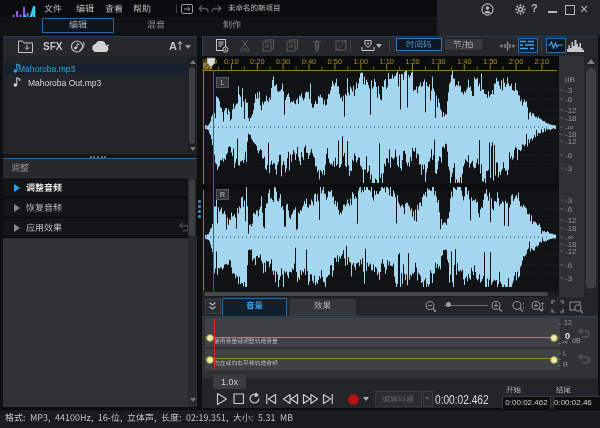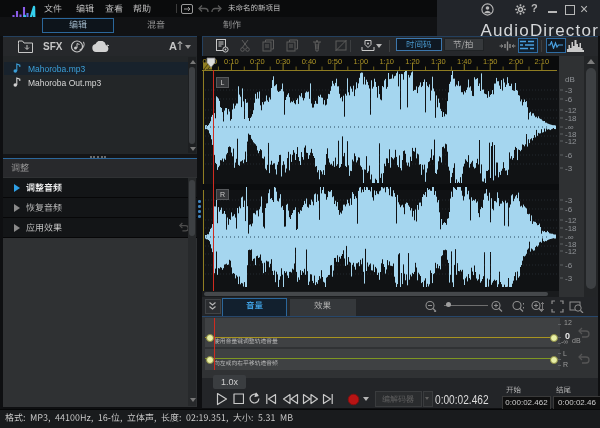--- a/index.html
+++ b/index.html
@@ -61,21 +61,20 @@
 <div style="position:absolute;left:41.5px;top:17.5px;width:70px;height:13.5px;background:#0d141b;border:1px solid #2b679b"></div>
 <svg style="position:absolute;left:68.5px;top:20px" width="20" height="12">
       <path transform="translate(0,7.9)" d="M0.4 -0.5 0.5 0.1C1.3 -0.2 2.2 -0.5 3.1 -0.9L3.0 -1.5C2.0 -1.1 1.0 -0.7 0.4 -0.5ZM0.5 -3.8C0.7 -3.9 0.9 -3.9 1.8 -4.0C1.5 -3.5 1.2 -3.0 1.0 -2.8C0.8 -2.5 0.6 -2.3 0.4 -2.2C0.5 -2.1 0.6 -1.8 0.6 -1.6C0.8 -1.7 1.1 -1.8 3.1 -2.3C3.0 -2.4 3.0 -2.7 3.0 -2.9L1.5 -2.5C2.1 -3.4 2.8 -4.4 3.3 -5.4L2.7 -5.7C2.6 -5.3 2.4 -5.0 2.2 -4.7L1.2 -4.5C1.7 -5.3 2.2 -6.4 2.6 -7.3L1.9 -7.6C1.6 -6.5 1.0 -5.3 0.8 -5.0C0.6 -4.7 0.5 -4.5 0.3 -4.4C0.4 -4.3 0.5 -3.9 0.5 -3.8ZM5.6 -3.1V-1.8H4.9V-3.1ZM6.1 -3.1H6.7V-1.8H6.1ZM4.3 -3.7V0.6H4.9V-1.3H5.6V0.4H6.1V-1.3H6.7V0.4H7.2V-1.3H7.8V0.1C7.8 0.1 7.8 0.1 7.7 0.2C7.7 0.2 7.5 0.2 7.3 0.1C7.4 0.3 7.5 0.5 7.5 0.7C7.8 0.7 8.0 0.6 8.2 0.6C8.3 0.5 8.4 0.3 8.4 0.1V-3.7L7.8 -3.7ZM7.2 -3.1H7.8V-1.8H7.2ZM5.4 -7.4C5.6 -7.2 5.7 -6.9 5.8 -6.6H3.7V-4.6C3.7 -3.2 3.6 -1.3 2.8 0.2C3.0 0.3 3.2 0.4 3.3 0.6C4.2 -0.9 4.3 -3.0 4.3 -4.5H8.3V-6.6H6.6C6.5 -6.9 6.3 -7.3 6.1 -7.6ZM4.3 -6.0H7.6V-5.0H4.3Z M14.0 -6.8H16.4V-5.8H14.0ZM13.3 -7.3V-5.3H17.0V-7.3ZM9.7 -3.0C9.8 -3.1 10.1 -3.1 10.4 -3.1H11.2V-1.8L9.4 -1.5L9.5 -0.8L11.2 -1.2V0.7H11.8V-1.3L12.8 -1.5L12.8 -2.1L11.8 -1.9V-3.1H12.6V-3.7H11.8V-5.1H11.2V-3.7H10.3C10.6 -4.3 10.8 -5.1 11.1 -5.8H12.7V-6.5H11.2C11.3 -6.8 11.4 -7.1 11.4 -7.4L10.8 -7.6C10.7 -7.2 10.6 -6.8 10.6 -6.5H9.4V-5.8H10.4C10.2 -5.1 10.0 -4.5 9.9 -4.3C9.8 -3.9 9.7 -3.6 9.5 -3.6C9.6 -3.4 9.7 -3.1 9.7 -3.0ZM16.3 -4.2V-3.5H14.0V-4.2ZM12.6 -0.7 12.7 -0.1 16.3 -0.4V0.7H17.0V-0.4L17.6 -0.5L17.6 -1.0L17.0 -1.0V-4.2H17.6V-4.8H12.8V-4.2H13.4V-0.7ZM16.3 -3.0V-2.2H14.0V-3.0ZM16.3 -1.7V-0.9L14.0 -0.8V-1.7Z" fill="#9fb6c8"></path>
     </svg>
 <svg style="position:absolute;left:146.5px;top:20px" width="20" height="12">
       <path transform="translate(0,7.9)" d="M3.8 -5.3H7.2V-4.4H3.8ZM3.8 -6.6H7.2V-5.8H3.8ZM3.2 -7.2V-3.9H7.9V-7.2ZM0.8 -7.0C1.3 -6.7 2.1 -6.2 2.4 -5.9L2.9 -6.5C2.5 -6.7 1.7 -7.1 1.2 -7.4ZM0.4 -4.5C0.9 -4.2 1.6 -3.7 2.0 -3.5L2.4 -4.0C2.0 -4.3 1.3 -4.7 0.8 -5.0ZM0.6 0.1 1.2 0.6C1.7 -0.2 2.3 -1.4 2.8 -2.3L2.3 -2.8C1.8 -1.7 1.1 -0.5 0.6 0.1ZM3.1 0.7C3.3 0.6 3.6 0.5 5.6 0.1C5.5 -0.1 5.5 -0.3 5.5 -0.5L3.9 -0.2V-1.8H5.5V-2.4H3.9V-3.5H3.2V-0.4C3.2 -0.1 3.1 0.0 2.9 0.1C3.0 0.2 3.1 0.6 3.1 0.7ZM5.8 -3.4V-0.3C5.8 0.4 6.0 0.6 6.7 0.6C6.9 0.6 7.7 0.6 7.8 0.6C8.4 0.6 8.6 0.3 8.7 -0.8C8.5 -0.9 8.2 -1.0 8.1 -1.1C8.1 -0.2 8.0 -0.0 7.8 -0.0C7.6 -0.0 6.9 -0.0 6.8 -0.0C6.5 -0.0 6.5 -0.1 6.5 -0.3V-1.4C7.2 -1.7 8.0 -2.0 8.5 -2.4L8.1 -2.9C7.7 -2.6 7.1 -2.3 6.5 -2.0V-3.4Z M12.9 -7.5C13.1 -7.3 13.2 -7.0 13.3 -6.7H10.0V-6.1H17.1V-6.7H14.0C13.9 -7.0 13.8 -7.4 13.6 -7.6ZM11.2 -5.9C11.5 -5.5 11.7 -5.0 11.8 -4.6H9.5V-4.0H17.5V-4.6H15.2C15.5 -5.0 15.7 -5.5 15.9 -5.9L15.2 -6.1C15.0 -5.7 14.7 -5.0 14.5 -4.6H12.1L12.5 -4.7C12.4 -5.1 12.2 -5.7 11.9 -6.1ZM11.4 -1.2H15.7V-0.2H11.4ZM11.4 -1.7V-2.6H15.7V-1.7ZM10.7 -3.2V0.7H11.4V0.4H15.7V0.7H16.4V-3.2Z" fill="#9a9a9a"></path>
     </svg>
 <svg style="position:absolute;left:223px;top:20px" width="20" height="12">
       <path transform="translate(0,7.9)" d="M6.1 -6.7V-1.7H6.7V-6.7ZM7.7 -7.5V-0.2C7.7 -0.1 7.6 -0.0 7.5 -0.0C7.3 -0.0 6.8 -0.0 6.3 -0.0C6.4 0.2 6.5 0.5 6.5 0.7C7.2 0.7 7.7 0.7 8.0 0.6C8.2 0.4 8.4 0.2 8.4 -0.2V-7.5ZM1.3 -7.3C1.1 -6.5 0.8 -5.6 0.4 -5.0C0.5 -4.9 0.8 -4.8 1.0 -4.7C1.1 -5.0 1.3 -5.3 1.4 -5.6H2.6V-4.7H0.4V-4.1H2.6V-3.2H0.8V-0.0H1.4V-2.5H2.6V0.7H3.2V-2.5H4.5V-0.7C4.5 -0.6 4.5 -0.6 4.4 -0.6C4.3 -0.6 4.0 -0.6 3.6 -0.6C3.7 -0.4 3.8 -0.2 3.8 0.0C4.3 0.0 4.6 0.0 4.8 -0.1C5.1 -0.2 5.1 -0.4 5.1 -0.7V-3.2H3.2V-4.1H5.4V-4.7H3.2V-5.6H5.1V-6.3H3.2V-7.5H2.6V-6.3H1.6C1.7 -6.6 1.8 -6.9 1.9 -7.2Z M13.7 -7.5C13.3 -6.1 12.6 -4.8 11.7 -4.0C11.9 -3.9 12.2 -3.6 12.3 -3.5C12.7 -4.0 13.2 -4.7 13.6 -5.4H14.2V0.7H14.9V-1.5H17.6V-2.1H14.9V-3.5H17.5V-4.1H14.9V-5.4H17.7V-6.1H13.9C14.1 -6.5 14.2 -6.9 14.4 -7.3ZM11.6 -7.5C11.1 -6.2 10.2 -4.8 9.3 -3.9C9.4 -3.8 9.6 -3.4 9.7 -3.3C10.0 -3.6 10.3 -3.9 10.6 -4.3V0.7H11.3V-5.4C11.6 -6.0 12.0 -6.7 12.2 -7.3Z" fill="#9a9a9a"></path>
     </svg>
-<div style="position:absolute;left:468px;top:21px;width:131px;height:16px;color:#d6d8da;font-size:17px;letter-spacing:1.2px;text-align:right">AudioDirector</div>
 <div style="position:absolute;left:3px;top:36px;width:194px;height:20px;background:#26282b;border-top:1px solid #24405e"></div>
 <div style="position:absolute;left:202px;top:36px;width:396px;height:20px;background:#26282b;border-top:1px solid #24405e"></div>
 <svg class="a" style="left:18px;top:40px" width="15" height="13" viewBox="0 0 15 13">
 <path d="M0.5 3.5 V1 h4 l1.5 2 H14.5 v9.5 H0.5 z" fill="none" stroke="#c6c6c6"></path>
 <path d="M9 5 v4 M7 7.5 l2 2 2-2" stroke="#c6c6c6" fill="none"></path>
     </svg>
 <div style="position:absolute;left:43px;top:41px;font-size:10px;font-weight:bold;color:#c6c6c6">SFX</div>
 <svg class="a" style="left:70px;top:40px" width="16" height="13" viewBox="0 0 16 13">
 <circle cx="7" cy="6.5" r="5.5" fill="none" stroke="#c6c6c6" stroke-width="1.2"></circle>
 <path d="M9.5 9.8 a5.5 5.5 0 0 0 4 -8" fill="none" stroke="#c6c6c6"></path>
@@ -424,32 +423,32 @@
 <div style="position:absolute;left:423px;top:391px;width:8px;height:14px;background:#2a2c2e;border:1px solid #3a3c3e"></div>
 <div style="position:absolute;left:424.5px;top:397px;width:0;height:0;border-left:2.5px solid transparent;border-right:2.5px solid transparent;border-top:3.5px solid #5f5f5f"></div>
 <div style="position:absolute;left:435px;top:391.5px;font-size:13px;color:#dddddd;transform:scaleX(0.78);transform-origin:0 0">0:00:02.462</div>
 <svg style="position:absolute;left:506px;top:386px" width="17" height="10">
       <path transform="translate(0,6.6)" d="M4.9 -5.3V-3.1H2.8V-3.5V-5.3ZM0.4 -3.1V-2.6H2.2C2.1 -1.6 1.7 -0.6 0.4 0.2C0.6 0.3 0.8 0.5 0.9 0.6C2.2 -0.2 2.6 -1.4 2.7 -2.6H4.9V0.6H5.4V-2.6H7.1V-3.1H5.4V-5.3H6.9V-5.8H0.7V-5.3H2.2V-3.5L2.2 -3.1Z M11.0 -2.5V0.6H11.5V0.3H13.7V0.6H14.3V-2.5ZM11.5 -0.2V-1.9H13.7V-0.2ZM10.7 -3.1C10.9 -3.1 11.3 -3.2 14.0 -3.4C14.1 -3.2 14.2 -3.0 14.3 -2.9L14.8 -3.1C14.5 -3.7 14.0 -4.6 13.5 -5.2L13.1 -5.0C13.3 -4.7 13.6 -4.3 13.8 -3.9L11.4 -3.7C11.9 -4.4 12.4 -5.3 12.8 -6.1L12.2 -6.3C11.8 -5.4 11.2 -4.3 11.0 -4.1C10.8 -3.8 10.7 -3.6 10.5 -3.6C10.6 -3.4 10.7 -3.2 10.7 -3.1ZM9.0 -4.2H9.9C9.8 -3.3 9.6 -2.5 9.4 -1.8C9.1 -2.0 8.8 -2.2 8.6 -2.4C8.7 -2.9 8.9 -3.6 9.0 -4.2ZM8.0 -2.2C8.4 -1.9 8.8 -1.6 9.1 -1.3C8.8 -0.6 8.3 -0.1 7.8 0.1C7.9 0.2 8.1 0.4 8.1 0.6C8.7 0.2 9.2 -0.3 9.5 -0.9C9.8 -0.7 10.1 -0.4 10.2 -0.2L10.6 -0.6C10.4 -0.9 10.1 -1.2 9.8 -1.4C10.1 -2.3 10.3 -3.4 10.4 -4.7L10.1 -4.8L10.0 -4.8H9.1C9.2 -5.3 9.3 -5.8 9.4 -6.2L8.8 -6.3C8.8 -5.8 8.7 -5.3 8.6 -4.8H7.8V-4.2H8.5C8.3 -3.5 8.2 -2.7 8.0 -2.2Z" fill="#b5b5b5"></path>
     </svg>
 <svg style="position:absolute;left:556px;top:386px" width="17" height="10">
       <path transform="translate(0,6.6)" d="M0.3 -0.4 0.4 0.2C1.1 0.0 2.1 -0.2 3.0 -0.4L3.0 -0.9C2.0 -0.7 1.0 -0.5 0.3 -0.4ZM0.4 -3.2C0.5 -3.3 0.7 -3.3 1.7 -3.4C1.3 -2.9 1.0 -2.6 0.9 -2.4C0.6 -2.1 0.5 -2.0 0.3 -1.9C0.4 -1.8 0.4 -1.5 0.5 -1.4C0.7 -1.5 0.9 -1.5 3.0 -1.9C3.0 -2.0 3.0 -2.3 3.0 -2.4L1.3 -2.1C1.9 -2.8 2.5 -3.6 3.0 -4.4L2.5 -4.7C2.4 -4.4 2.2 -4.2 2.0 -3.9L1.0 -3.8C1.5 -4.5 1.9 -5.2 2.2 -6.0L1.7 -6.3C1.4 -5.4 0.8 -4.4 0.7 -4.2C0.5 -4.0 0.4 -3.8 0.2 -3.8C0.3 -3.6 0.4 -3.3 0.4 -3.2ZM4.8 -6.3V-5.3H3.1V-4.8H4.8V-3.6H3.2V-3.0H6.9V-3.6H5.4V-4.8H7.1V-5.3H5.4V-6.3ZM3.4 -2.3V0.6H4.0V0.3H6.2V0.6H6.8V-2.3ZM4.0 -0.2V-1.8H6.2V-0.2Z M9.1 -5.5H13.6V-4.6H9.1ZM8.5 -5.9V-3.7C8.5 -2.5 8.4 -0.9 7.7 0.3C7.9 0.4 8.1 0.5 8.2 0.6C9.0 -0.6 9.1 -2.5 9.1 -3.7V-4.1H14.1V-5.9ZM9.1 -1.1 9.2 -0.6 11.1 -0.9V-0.4C11.1 0.3 11.4 0.5 12.1 0.5C12.3 0.5 13.5 0.5 13.7 0.5C14.3 0.5 14.5 0.2 14.6 -0.6C14.4 -0.7 14.2 -0.8 14.1 -0.9C14.0 -0.2 14.0 -0.0 13.6 -0.0C13.4 -0.0 12.4 -0.0 12.2 -0.0C11.8 -0.0 11.7 -0.1 11.7 -0.4V-1.0L14.5 -1.4L14.4 -1.9L11.7 -1.5V-2.2L13.9 -2.5L13.8 -3.0L11.7 -2.6V-3.3C12.3 -3.4 12.9 -3.6 13.4 -3.7L12.9 -4.1C12.1 -3.8 10.7 -3.5 9.4 -3.4C9.5 -3.3 9.6 -3.1 9.6 -3.0C10.1 -3.0 10.6 -3.1 11.1 -3.2V-2.5L9.4 -2.3L9.5 -1.8L11.1 -2.1V-1.4Z" fill="#b5b5b5"></path>
     </svg>
 <div style="position:absolute;left:502px;top:396px;width:47px;height:12px;background:#0e0e0e;border:1px solid #3a3a3a;color:#cfcfcf;font-size:8px;line-height:12px;text-align:center">0:00:02.462</div>
-<div style="position:absolute;left:553px;top:396px;width:46px;height:12px;background:#0e0e0e;border:1px solid #3a3a3a;color:#cfcfcf;font-size:8px;line-height:12px;text-align:center;overflow:hidden">0:00:02.46</div>
+<div style="position:absolute;left:553px;top:396px;width:46px;height:12px;background:#0e0e0e;border:1px solid #3a3a3a;color:#cfcfcf;font-size:8px;line-height:12px;overflow:hidden">0:00:02.46</div>
 <div style="position:absolute;left:0;top:409px;width:600px;height:19px;background:#191b1d;border-top:1px solid #060708"></div>
 <svg style="position:absolute;left:5px;top:413px" width="290" height="12">
       <path transform="translate(0,7.9)" d="M5.2 -6.0H7.1C6.9 -5.4 6.5 -4.9 6.1 -4.5C5.6 -4.9 5.3 -5.4 5.1 -5.8ZM1.8 -7.6V-5.6H0.5V-5.0H1.7C1.5 -3.8 0.9 -2.3 0.3 -1.6C0.4 -1.4 0.5 -1.2 0.6 -1.0C1.1 -1.6 1.5 -2.6 1.8 -3.6V0.7H2.5V-3.8C2.7 -3.4 3.1 -2.9 3.2 -2.7L3.6 -3.2C3.4 -3.4 2.7 -4.3 2.5 -4.6V-5.0H3.5L3.3 -4.8C3.4 -4.7 3.7 -4.5 3.8 -4.4C4.1 -4.6 4.4 -4.9 4.7 -5.3C4.9 -4.9 5.2 -4.5 5.6 -4.0C4.9 -3.4 4.0 -2.9 3.1 -2.6C3.2 -2.5 3.4 -2.2 3.5 -2.1C3.7 -2.2 3.9 -2.2 4.2 -2.4V0.7H4.8V0.3H7.3V0.7H8.0V-2.4L8.4 -2.3C8.5 -2.4 8.7 -2.7 8.8 -2.8C7.9 -3.1 7.1 -3.5 6.5 -4.0C7.2 -4.7 7.7 -5.5 8.0 -6.4L7.6 -6.6L7.5 -6.6H5.5C5.7 -6.8 5.8 -7.1 5.9 -7.4L5.2 -7.6C4.9 -6.7 4.3 -5.8 3.6 -5.1V-5.6H2.5V-7.6ZM4.8 -0.3V-2.0H7.3V-0.3ZM4.6 -2.6C5.1 -2.9 5.6 -3.2 6.1 -3.6C6.5 -3.2 7.0 -2.9 7.6 -2.6Z M15.4 -7.1C15.8 -6.8 16.4 -6.3 16.7 -6.0L17.1 -6.4C16.9 -6.7 16.3 -7.2 15.8 -7.5ZM14.1 -7.5C14.1 -7.0 14.1 -6.4 14.1 -5.9H9.5V-5.2H14.2C14.4 -1.9 15.2 0.7 16.6 0.7C17.3 0.7 17.6 0.3 17.7 -1.3C17.5 -1.4 17.3 -1.5 17.1 -1.7C17.0 -0.5 16.9 0.0 16.7 0.0C15.8 0.0 15.1 -2.2 14.9 -5.2H17.5V-5.9H14.8C14.8 -6.4 14.8 -7.0 14.8 -7.5ZM9.5 -0.2 9.7 0.4C10.9 0.2 12.6 -0.2 14.1 -0.5L14.0 -1.2L12.1 -0.7V-3.2H13.8V-3.9H9.8V-3.2H11.4V-0.6Z M19.3 -3.5C19.6 -3.5 19.8 -3.8 19.8 -4.1C19.8 -4.5 19.6 -4.8 19.3 -4.8C18.9 -4.8 18.7 -4.5 18.7 -4.1C18.7 -3.8 18.9 -3.5 19.3 -3.5ZM19.3 0.1C19.6 0.1 19.8 -0.1 19.8 -0.5C19.8 -0.9 19.6 -1.1 19.3 -1.1C18.9 -1.1 18.7 -0.9 18.7 -0.5C18.7 -0.1 18.9 0.1 19.3 0.1Z M25.9 0.0H26.7V-3.7C26.7 -4.2 26.6 -5.0 26.5 -5.6H26.6L27.1 -4.1L28.4 -0.7H28.9L30.2 -4.1L30.7 -5.6H30.7C30.7 -5.0 30.6 -4.2 30.6 -3.7V0.0H31.4V-6.6H30.4L29.1 -3.1C29.0 -2.6 28.9 -2.2 28.7 -1.7H28.6C28.5 -2.2 28.3 -2.6 28.2 -3.1L26.9 -6.6H25.9Z M33.2 0.0H34.0V-2.6H35.1C36.6 -2.6 37.6 -3.3 37.6 -4.7C37.6 -6.1 36.6 -6.6 35.1 -6.6H33.2ZM34.0 -3.3V-5.9H35.0C36.2 -5.9 36.7 -5.6 36.7 -4.7C36.7 -3.7 36.2 -3.3 35.0 -3.3Z M40.4 0.1C41.6 0.1 42.5 -0.6 42.5 -1.8C42.5 -2.7 41.9 -3.2 41.1 -3.4V-3.5C41.8 -3.7 42.3 -4.3 42.3 -5.1C42.3 -6.1 41.5 -6.7 40.3 -6.7C39.6 -6.7 39.0 -6.4 38.5 -5.9L39.0 -5.4C39.3 -5.8 39.8 -6.0 40.3 -6.0C41.0 -6.0 41.4 -5.6 41.4 -5.0C41.4 -4.3 41.0 -3.7 39.6 -3.7V-3.1C41.1 -3.1 41.7 -2.6 41.7 -1.8C41.7 -1.0 41.1 -0.6 40.3 -0.6C39.6 -0.6 39.1 -0.9 38.7 -1.3L38.3 -0.8C38.7 -0.3 39.3 0.1 40.4 0.1Z M43.7 1.7C44.5 1.4 45.0 0.7 45.0 -0.2C45.0 -0.8 44.7 -1.1 44.3 -1.1C44.0 -1.1 43.7 -0.9 43.7 -0.6C43.7 -0.2 44.0 0.0 44.3 0.0L44.4 0.0C44.4 0.5 44.0 1.0 43.5 1.2Z M53.1 0.0H53.8V-1.8H54.7V-2.5H53.8V-6.6H52.9L50.2 -2.4V-1.8H53.1ZM53.1 -2.5H51.0L52.5 -4.7C52.7 -5.0 52.9 -5.4 53.1 -5.7H53.1C53.1 -5.4 53.1 -4.8 53.1 -4.5Z M58.1 0.0H58.8V-1.8H59.7V-2.5H58.8V-6.6H57.9L55.2 -2.4V-1.8H58.1ZM58.1 -2.5H56.0L57.5 -4.7C57.7 -5.0 57.9 -5.4 58.1 -5.7H58.1C58.1 -5.4 58.1 -4.8 58.1 -4.5Z M60.8 0.0H64.4V-0.7H63.1V-6.6H62.5C62.1 -6.4 61.7 -6.2 61.1 -6.1V-5.6H62.3V-0.7H60.8Z M67.5 0.1C68.7 0.1 69.5 -1.0 69.5 -3.3C69.5 -5.6 68.7 -6.7 67.5 -6.7C66.2 -6.7 65.4 -5.6 65.4 -3.3C65.4 -1.0 66.2 0.1 67.5 0.1ZM67.5 -0.5C66.7 -0.5 66.2 -1.4 66.2 -3.3C66.2 -5.2 66.7 -6.1 67.5 -6.1C68.2 -6.1 68.8 -5.2 68.8 -3.3C68.8 -1.4 68.2 -0.5 67.5 -0.5Z M72.5 0.1C73.7 0.1 74.5 -1.0 74.5 -3.3C74.5 -5.6 73.7 -6.7 72.5 -6.7C71.2 -6.7 70.4 -5.6 70.4 -3.3C70.4 -1.0 71.2 0.1 72.5 0.1ZM72.5 -0.5C71.7 -0.5 71.2 -1.4 71.2 -3.3C71.2 -5.2 71.7 -6.1 72.5 -6.1C73.2 -6.1 73.7 -5.2 73.7 -3.3C73.7 -1.4 73.2 -0.5 72.5 -0.5Z M75.9 0.0H76.7V-3.1H79.8V0.0H80.6V-6.6H79.8V-3.8H76.7V-6.6H75.9Z M81.8 0.0H85.5V-0.7H82.9L85.5 -4.4V-4.9H82.1V-4.2H84.4L81.8 -0.4Z M86.5 1.7C87.3 1.4 87.8 0.7 87.8 -0.2C87.8 -0.8 87.5 -1.1 87.1 -1.1C86.8 -1.1 86.5 -0.9 86.5 -0.6C86.5 -0.2 86.8 0.0 87.1 0.0L87.2 0.0C87.2 0.5 86.8 1.0 86.3 1.2Z M93.6 0.0H97.2V-0.7H95.9V-6.6H95.3C94.9 -6.4 94.5 -6.2 93.9 -6.1V-5.6H95.1V-0.7H93.6Z M100.5 0.1C101.5 0.1 102.4 -0.7 102.4 -2.0C102.4 -3.4 101.7 -4.1 100.6 -4.1C100.1 -4.1 99.5 -3.8 99.1 -3.3C99.1 -5.3 99.9 -6.0 100.8 -6.0C101.2 -6.0 101.6 -5.8 101.8 -5.5L102.3 -6.0C101.9 -6.4 101.4 -6.7 100.7 -6.7C99.5 -6.7 98.3 -5.7 98.3 -3.1C98.3 -1.0 99.3 0.1 100.5 0.1ZM99.1 -2.6C99.5 -3.3 100.0 -3.5 100.4 -3.5C101.2 -3.5 101.6 -2.9 101.6 -2.0C101.6 -1.1 101.1 -0.5 100.5 -0.5C99.7 -0.5 99.2 -1.3 99.1 -2.6Z M103.2 -2.2H105.5V-2.8H103.2Z M109.2 -5.9V-5.3H114.1V-5.9ZM109.8 -4.6C110.1 -3.3 110.4 -1.7 110.4 -0.7L111.1 -0.9C111.0 -1.8 110.7 -3.5 110.4 -4.7ZM111.1 -7.5C111.2 -7.0 111.4 -6.4 111.5 -6.0L112.1 -6.2C112.1 -6.6 111.9 -7.2 111.7 -7.6ZM108.9 -0.3V0.3H114.5V-0.3H112.7C113.0 -1.5 113.4 -3.3 113.6 -4.7L112.9 -4.8C112.7 -3.4 112.4 -1.5 112.0 -0.3ZM108.5 -7.5C108.0 -6.2 107.1 -4.8 106.3 -3.9C106.4 -3.8 106.6 -3.4 106.7 -3.3C107.0 -3.6 107.3 -4.0 107.5 -4.4V0.7H108.2V-5.4C108.6 -6.0 108.9 -6.7 109.1 -7.3Z M115.6 1.7C116.4 1.4 116.9 0.7 116.9 -0.2C116.9 -0.8 116.6 -1.1 116.2 -1.1C115.9 -1.1 115.6 -0.9 115.6 -0.6C115.6 -0.2 115.9 0.0 116.2 0.0L116.3 0.0C116.3 0.5 116.0 1.0 115.4 1.2Z M122.8 -5.9V-5.2H130.1V-5.9ZM124.0 -4.5C124.4 -3.3 124.8 -1.8 124.9 -0.7L125.6 -0.9C125.5 -1.9 125.1 -3.5 124.7 -4.7ZM125.8 -7.4C125.9 -7.0 126.1 -6.4 126.2 -6.0L126.9 -6.2C126.8 -6.6 126.6 -7.2 126.4 -7.6ZM128.1 -4.7C127.8 -3.4 127.3 -1.5 126.8 -0.3H122.4V0.3H130.4V-0.3H127.5C128.0 -1.5 128.5 -3.2 128.9 -4.6Z M133.2 -7.5C132.7 -6.2 132.0 -4.8 131.2 -3.9C131.3 -3.8 131.5 -3.4 131.6 -3.3C131.9 -3.6 132.1 -3.9 132.4 -4.3V0.7H133.0V-5.4C133.3 -6.1 133.6 -6.7 133.8 -7.3ZM134.7 -1.6V-1.0H136.2V0.7H136.8V-1.0H138.3V-1.6H136.8V-4.7C137.4 -3.1 138.2 -1.6 139.2 -0.8C139.3 -0.9 139.5 -1.2 139.7 -1.3C138.7 -2.1 137.8 -3.6 137.2 -5.1H139.5V-5.7H136.8V-7.5H136.2V-5.7H133.6V-5.1H135.7C135.2 -3.6 134.2 -2.0 133.3 -1.2C133.4 -1.1 133.6 -0.9 133.7 -0.7C134.7 -1.6 135.6 -3.1 136.2 -4.7V-1.6Z M144.1 -7.6V-6.8H140.6V-6.2H144.1V-5.3H141.1V-4.8H147.9V-5.3H144.7V-6.2H148.3V-6.8H144.7V-7.6ZM141.3 -4.0V-2.9C141.3 -1.9 141.2 -0.6 140.2 0.3C140.3 0.4 140.6 0.6 140.7 0.8C141.4 0.1 141.7 -0.7 141.8 -1.5H147.0V-1.0H147.7V-4.0ZM147.0 -2.1H144.7V-3.5H147.0ZM141.9 -2.1C142.0 -2.4 142.0 -2.6 142.0 -2.9V-3.5H144.1V-2.1Z M149.6 1.7C150.4 1.4 150.9 0.7 150.9 -0.2C150.9 -0.8 150.7 -1.1 150.2 -1.1C149.9 -1.1 149.6 -0.9 149.6 -0.6C149.6 -0.2 149.9 0.0 150.2 0.0L150.3 0.0C150.3 0.5 150.0 1.0 149.4 1.2Z M162.8 -7.4C162.1 -6.4 160.7 -5.6 159.5 -5.0C159.7 -4.9 159.9 -4.7 160.0 -4.5C161.3 -5.1 162.6 -6.0 163.5 -7.1ZM156.4 -4.0V-3.4H158.2V-0.5C158.2 -0.1 158.0 0.0 157.8 0.1C157.9 0.2 158.0 0.5 158.1 0.7C158.3 0.5 158.6 0.4 161.1 -0.2C161.1 -0.4 161.0 -0.7 161.0 -0.9L158.9 -0.3V-3.4H160.3C161.0 -1.5 162.3 -0.2 164.2 0.5C164.2 0.3 164.5 -0.0 164.6 -0.2C162.9 -0.7 161.6 -1.8 161.0 -3.4H164.4V-4.0H158.9V-7.5H158.2V-4.0Z M168.4 -5.8V-5.0H167.0V-4.5H168.4V-3.0H171.9V-4.5H173.4V-5.0H171.9V-5.8H171.2V-5.0H169.0V-5.8ZM171.2 -4.5V-3.5H169.0V-4.5ZM171.7 -1.8C171.3 -1.4 170.8 -1.0 170.1 -0.7C169.5 -1.0 169.0 -1.4 168.6 -1.8ZM167.1 -2.4V-1.8H168.2L167.9 -1.7C168.3 -1.2 168.8 -0.8 169.4 -0.4C168.6 -0.2 167.6 0.0 166.7 0.1C166.8 0.2 166.9 0.5 166.9 0.7C168.0 0.5 169.1 0.3 170.1 -0.1C171.0 0.3 172.1 0.6 173.2 0.7C173.3 0.5 173.4 0.3 173.6 0.1C172.6 0.0 171.7 -0.1 170.9 -0.4C171.7 -0.8 172.3 -1.4 172.7 -2.2L172.3 -2.4L172.2 -2.4ZM169.2 -7.4C169.3 -7.2 169.4 -6.9 169.5 -6.7H166.1V-4.2C166.1 -2.9 166.0 -0.9 165.3 0.4C165.4 0.5 165.7 0.6 165.9 0.7C166.6 -0.7 166.7 -2.8 166.7 -4.2V-6.0H173.5V-6.7H170.3C170.2 -7.0 170.0 -7.3 169.9 -7.6Z M175.2 -3.5C175.5 -3.5 175.8 -3.8 175.8 -4.1C175.8 -4.5 175.5 -4.8 175.2 -4.8C174.8 -4.8 174.6 -4.5 174.6 -4.1C174.6 -3.8 174.8 -3.5 175.2 -3.5ZM175.2 0.1C175.5 0.1 175.8 -0.1 175.8 -0.5C175.8 -0.9 175.5 -1.1 175.2 -1.1C174.8 -1.1 174.6 -0.9 174.6 -0.5C174.6 -0.1 174.8 0.1 175.2 0.1Z M183.4 0.1C184.7 0.1 185.5 -1.0 185.5 -3.3C185.5 -5.6 184.7 -6.7 183.4 -6.7C182.2 -6.7 181.4 -5.6 181.4 -3.3C181.4 -1.0 182.2 0.1 183.4 0.1ZM183.4 -0.5C182.7 -0.5 182.2 -1.4 182.2 -3.3C182.2 -5.2 182.7 -6.1 183.4 -6.1C184.2 -6.1 184.7 -5.2 184.7 -3.3C184.7 -1.4 184.2 -0.5 183.4 -0.5Z M186.3 0.0H190.5V-0.7H188.6C188.3 -0.7 187.9 -0.7 187.6 -0.6C189.1 -2.1 190.2 -3.5 190.2 -4.8C190.2 -5.9 189.4 -6.7 188.2 -6.7C187.4 -6.7 186.8 -6.3 186.3 -5.8L186.8 -5.3C187.1 -5.7 187.6 -6.0 188.1 -6.0C188.9 -6.0 189.3 -5.5 189.3 -4.7C189.3 -3.6 188.4 -2.3 186.3 -0.5Z M192.2 -3.5C192.5 -3.5 192.8 -3.8 192.8 -4.1C192.8 -4.5 192.5 -4.8 192.2 -4.8C191.8 -4.8 191.6 -4.5 191.6 -4.1C191.6 -3.8 191.8 -3.5 192.2 -3.5ZM192.2 0.1C192.5 0.1 192.8 -0.1 192.8 -0.5C192.8 -0.9 192.5 -1.1 192.2 -1.1C191.8 -1.1 191.6 -0.9 191.6 -0.5C191.6 -0.1 191.8 0.1 192.2 0.1Z M194.2 0.0H197.8V-0.7H196.5V-6.6H195.9C195.5 -6.4 195.1 -6.2 194.5 -6.1V-5.6H195.7V-0.7H194.2Z M200.5 0.1C201.8 0.1 202.9 -0.9 202.9 -3.6C202.9 -5.7 202.0 -6.7 200.7 -6.7C199.7 -6.7 198.8 -5.9 198.8 -4.6C198.8 -3.2 199.5 -2.5 200.6 -2.5C201.2 -2.5 201.7 -2.8 202.1 -3.3C202.1 -1.3 201.3 -0.6 200.5 -0.6C200.1 -0.6 199.7 -0.8 199.4 -1.1L198.9 -0.6C199.3 -0.2 199.8 0.1 200.5 0.1ZM202.1 -4.0C201.7 -3.4 201.2 -3.1 200.8 -3.1C200.0 -3.1 199.6 -3.7 199.6 -4.6C199.6 -5.5 200.1 -6.1 200.7 -6.1C201.5 -6.1 202.1 -5.4 202.1 -4.0Z M204.7 0.1C205.0 0.1 205.3 -0.1 205.3 -0.5C205.3 -0.9 205.0 -1.1 204.7 -1.1C204.3 -1.1 204.1 -0.9 204.1 -0.5C204.1 -0.1 204.3 0.1 204.7 0.1Z M208.3 0.1C209.5 0.1 210.4 -0.6 210.4 -1.8C210.4 -2.7 209.8 -3.2 209.0 -3.4V-3.5C209.7 -3.7 210.2 -4.3 210.2 -5.1C210.2 -6.1 209.4 -6.7 208.3 -6.7C207.5 -6.7 206.9 -6.4 206.4 -5.9L206.9 -5.4C207.2 -5.8 207.7 -6.0 208.2 -6.0C208.9 -6.0 209.3 -5.6 209.3 -5.0C209.3 -4.3 208.9 -3.7 207.5 -3.7V-3.1C209.0 -3.1 209.6 -2.6 209.6 -1.8C209.6 -1.0 209.0 -0.6 208.2 -0.6C207.5 -0.6 207.0 -0.9 206.6 -1.3L206.2 -0.8C206.6 -0.3 207.3 0.1 208.3 0.1Z M213.3 0.1C214.4 0.1 215.4 -0.7 215.4 -2.1C215.4 -3.6 214.5 -4.2 213.4 -4.2C213.0 -4.2 212.7 -4.1 212.4 -4.0L212.6 -5.9H215.1V-6.6H211.9L211.7 -3.5L212.1 -3.2C212.5 -3.5 212.8 -3.6 213.2 -3.6C214.0 -3.6 214.6 -3.1 214.6 -2.1C214.6 -1.2 214.0 -0.6 213.2 -0.6C212.4 -0.6 211.9 -0.9 211.6 -1.3L211.1 -0.8C211.6 -0.3 212.2 0.1 213.3 0.1Z M216.7 0.0H220.3V-0.7H219.0V-6.6H218.4C218.0 -6.4 217.6 -6.2 217.0 -6.1V-5.6H218.2V-0.7H216.7Z M221.6 1.7C222.4 1.4 222.9 0.7 222.9 -0.2C222.9 -0.8 222.6 -1.1 222.2 -1.1C221.9 -1.1 221.6 -0.9 221.6 -0.6C221.6 -0.2 221.9 0.0 222.2 0.0L222.3 0.0C222.3 0.5 221.9 1.0 221.4 1.2Z M232.0 -7.6C232.0 -6.8 232.0 -5.9 231.9 -5.0H228.5V-4.3H231.8C231.4 -2.6 230.5 -0.8 228.3 0.1C228.5 0.3 228.7 0.5 228.8 0.7C231.0 -0.3 232.0 -2.0 232.4 -3.8C233.1 -1.7 234.3 -0.1 236.0 0.7C236.1 0.5 236.3 0.2 236.5 0.1C234.8 -0.7 233.6 -2.3 233.0 -4.3H236.4V-5.0H232.6C232.8 -5.9 232.8 -6.8 232.8 -7.6Z M241.1 -7.4V-0.2C241.1 -0.0 241.0 0.0 240.8 0.0C240.6 0.0 240.0 0.0 239.3 0.0C239.4 0.2 239.6 0.5 239.6 0.7C240.5 0.7 241.0 0.7 241.3 0.6C241.7 0.5 241.8 0.3 241.8 -0.2V-7.4ZM243.2 -5.1C244.0 -3.8 244.7 -2.2 245.0 -1.1L245.7 -1.4C245.4 -2.5 244.7 -4.1 243.9 -5.4ZM238.7 -5.3C238.5 -4.1 238.0 -2.6 237.2 -1.6C237.4 -1.5 237.7 -1.4 237.8 -1.2C238.6 -2.2 239.2 -3.9 239.5 -5.2Z M247.1 -3.5C247.5 -3.5 247.7 -3.8 247.7 -4.1C247.7 -4.5 247.5 -4.8 247.1 -4.8C246.8 -4.8 246.6 -4.5 246.6 -4.1C246.6 -3.8 246.8 -3.5 247.1 -3.5ZM247.1 0.1C247.5 0.1 247.7 -0.1 247.7 -0.5C247.7 -0.9 247.5 -1.1 247.1 -1.1C246.8 -1.1 246.6 -0.9 246.6 -0.5C246.6 -0.1 246.8 0.1 247.1 0.1Z M255.3 0.1C256.4 0.1 257.4 -0.7 257.4 -2.1C257.4 -3.6 256.5 -4.2 255.4 -4.2C255.0 -4.2 254.7 -4.1 254.4 -4.0L254.6 -5.9H257.1V-6.6H253.9L253.7 -3.5L254.1 -3.2C254.5 -3.5 254.8 -3.6 255.2 -3.6C256.0 -3.6 256.6 -3.1 256.6 -2.1C256.6 -1.2 256.0 -0.6 255.2 -0.6C254.4 -0.6 253.9 -0.9 253.6 -1.3L253.1 -0.8C253.6 -0.3 254.2 0.1 255.3 0.1Z M259.1 0.1C259.5 0.1 259.7 -0.1 259.7 -0.5C259.7 -0.9 259.5 -1.1 259.1 -1.1C258.8 -1.1 258.6 -0.9 258.6 -0.5C258.6 -0.1 258.8 0.1 259.1 0.1Z M262.8 0.1C263.9 0.1 264.9 -0.6 264.9 -1.8C264.9 -2.7 264.3 -3.2 263.5 -3.4V-3.5C264.2 -3.7 264.7 -4.3 264.7 -5.1C264.7 -6.1 263.9 -6.7 262.7 -6.7C262.0 -6.7 261.4 -6.4 260.9 -5.9L261.3 -5.4C261.7 -5.8 262.2 -6.0 262.7 -6.0C263.4 -6.0 263.8 -5.6 263.8 -5.0C263.8 -4.3 263.4 -3.7 262.0 -3.7V-3.1C263.5 -3.1 264.1 -2.6 264.1 -1.8C264.1 -1.0 263.5 -0.6 262.7 -0.6C262.0 -0.6 261.5 -0.9 261.1 -1.3L260.7 -0.8C261.1 -0.3 261.7 0.1 262.8 0.1Z M266.2 0.0H269.8V-0.7H268.5V-6.6H267.8C267.5 -6.4 267.1 -6.2 266.5 -6.1V-5.6H267.7V-0.7H266.2Z M275.8 0.0H276.5V-3.7C276.5 -4.2 276.5 -5.0 276.4 -5.6H276.5L277.0 -4.1L278.3 -0.7H278.8L280.1 -4.1L280.6 -5.6H280.6C280.6 -5.0 280.5 -4.2 280.5 -3.7V0.0H281.3V-6.6H280.3L279.0 -3.1C278.9 -2.6 278.7 -2.2 278.6 -1.7H278.5C278.4 -2.2 278.2 -2.6 278.1 -3.1L276.8 -6.6H275.8Z M283.1 0.0H285.2C286.7 0.0 287.7 -0.6 287.7 -1.9C287.7 -2.8 287.1 -3.4 286.4 -3.5V-3.6C287.0 -3.8 287.3 -4.3 287.3 -5.0C287.3 -6.1 286.4 -6.6 285.1 -6.6H283.1ZM283.9 -3.8V-5.9H284.9C286.0 -5.9 286.5 -5.7 286.5 -4.9C286.5 -4.2 286.0 -3.8 284.9 -3.8ZM283.9 -0.7V-3.1H285.1C286.2 -3.1 286.9 -2.8 286.9 -2.0C286.9 -1.1 286.2 -0.7 285.1 -0.7Z" fill="#cfcfcf"></path>
     </svg>
 <div style="position:absolute;left:3px;top:56px;width:194px;height:98px;background:#232628"></div>
 <div style="position:absolute;left:4px;top:62px;width:184px;height:13px;background:#18222c"></div>
 <svg class="a" style="left:13px;top:63px" width="8" height="10" viewBox="0 0 8 10">
       <circle cx="2.3" cy="8" r="1.8" fill="#3b9fd8"></circle>
       <path d="M3.8 8 V1 l3 1.2 V4" stroke="#3b9fd8" fill="none" stroke-width="1.1"></path>
     </svg>
-<div style="position:absolute;left:28px;top:64px;font-size:8.5px;color:#3b9fd8">Mahoroba.mp3</div>
+<div style="position:absolute;left:18px;top:64px;font-size:8.5px;color:#3b9fd8">Mahoroba.mp3</div>
 <svg class="a" style="left:13px;top:77px" width="8" height="10" viewBox="0 0 8 10">
       <circle cx="2.3" cy="8" r="1.8" fill="#d0d0d0"></circle>
       <path d="M3.8 8 V1 l3 1.2 V4" stroke="#d0d0d0" fill="none" stroke-width="1.1"></path>
     </svg>
 <div style="position:absolute;left:28px;top:78px;font-size:8.5px;color:#d6d6d6">Mahoroba Out.mp3</div>
 <div style="position:absolute;left:188px;top:57px;width:8px;height:96px;background:#1d1f21"></div>
 <div style="position:absolute;left:190px;top:60px;width:0;height:0;border-left:3px solid transparent;border-right:3px solid transparent;border-bottom:4px solid #787878"></div>
 <div style="position:absolute;left:189px;top:67px;width:6px;height:77px;background:#3d4043;border-radius:3px"></div>
 <div style="position:absolute;left:190px;top:147px;width:0;height:0;border-left:3px solid transparent;border-right:3px solid transparent;border-top:4px solid #787878"></div>
 <div style="position:absolute;left:3px;top:154px;width:194px;height:4px;background:#141517"></div>

